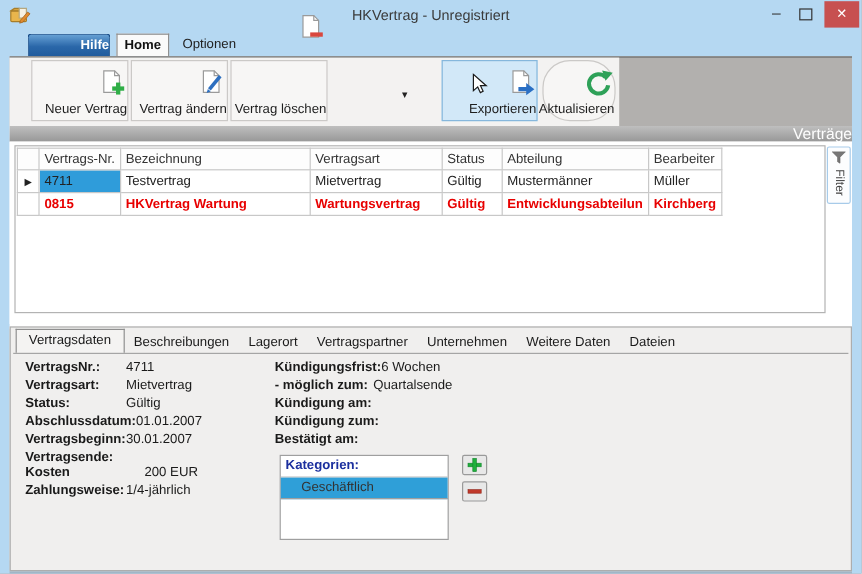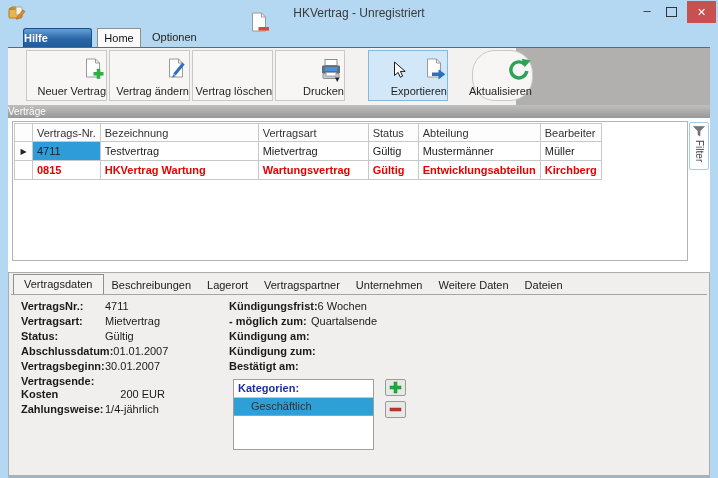--- a/index.html
+++ b/index.html
@@ -15,48 +15,48 @@
   .btn-min{left:636px;top:2px;width:22px;height:20px;text-align:center;line-height:18px;
            color:#333;font-size:13px;cursor:default;}
   .btn-max{left:660px;top:2px;width:22px;height:20px;cursor:default;}
   .btn-max span{position:absolute;left:6px;top:5px;width:9px;height:8px;border:1px solid #333;}
   .btn-close{left:687px;top:1px;width:29px;height:22px;background:#c75050;color:#fff;
              text-align:center;line-height:22px;font-size:11px;cursor:default;}
 
   
   .menutab-hilfe{left:23px;top:28px;width:69px;height:19px;border-radius:3px 3px 0 0;
      background:linear-gradient(#66a0d4,#2a67a9 55%,#1f5b9d);border:1px solid #1c4f8a;border-bottom:none;
-     color:#fff;font-weight:bold;text-align:left;line-height:18px;box-sizing:border-box;}
+     color:#fff;font-weight:bold;text-align:right;line-height:18px;box-sizing:border-box;}
   .menutab-home{left:97px;top:28px;width:44px;height:19px;background:#fafafa;border:1px solid #8f8f8f;
-     border-bottom:none;color:#111;font-weight:normal;text-align:center;line-height:18px;box-sizing:border-box;}
+     border-bottom:none;color:#111;font-weight:bold;text-align:center;line-height:18px;box-sizing:border-box;}
   .menutab-optionen{left:152px;top:31px;color:#222;}
 
   
   .client{left:8px;top:47px;width:702px;height:420px;background:#fff;}
 
   
   .ribbon{left:8px;top:47px;width:702px;height:58px;background:#b2b0ae;border-top:1px solid #686868;box-sizing:border-box;}
   .ribbon-light{position:absolute;left:0;top:0;width:508px;height:57px;background:#f3f2f1;}
   .rbtn{position:absolute;top:2px;height:51px;border:1px solid #cbc9c7;background:#f7f6f5;
         display:flex;flex-direction:column;align-items:flex-end;justify-content:flex-end;
         box-sizing:border-box;padding-bottom:3px;cursor:default;margin-left:16px;}
   .rbtn .ric{height:30px;display:flex;align-items:center;}
   .rbtn .rlabel{font-size:11px;color:#1e1e1e;white-space:nowrap;}
   .rbtn-1{left:2px;width:81px;}
   .rbtn-2{left:85px;width:81px;}
   .rbtn-3{left:168px;width:81px;gap:48px;}
   .rbtn-4{left:251px;width:70px;}
   .rbtn-5{left:344px;width:80px;background:#d2e8f8;border-color:#86b7dc;}
-  .rbtn-6{left:448px;width:61px;border-radius:23px;}
+  .rbtn-6{left:428px;width:61px;border-radius:23px;}
   .ddarrow{position:absolute;left:327px;top:26px;font-size:9px;color:#222;cursor:default;}
   .cursor-ovl{position:absolute;left:24px;top:10px;}
 
   
   .caption{left:8px;top:105px;width:702px;height:13px;background:linear-gradient(#bfbfbf,#989898);
-           color:#fdfdfd;text-align:left;line-height:13px;font-size:10px;}
+           color:#fdfdfd;text-align:right;line-height:13px;font-size:13px;}
 
   
   .content-top{left:8px;top:118px;width:702px;height:152px;background:#fff;}
   .grid-box{position:absolute;left:4px;top:3px;width:676px;height:140px;background:#fff;border:1px solid #b3b3b3;box-sizing:border-box;}
   table.grid{border-collapse:collapse;position:absolute;left:1px;top:1px;font-size:11px;}
   table.grid th,table.grid td{border:1px solid #c8c8c8;padding:0 4px;white-space:nowrap;overflow:hidden;}
   table.grid th{height:17px;background:#fdfdfd;font-weight:normal;text-align:left;color:#333;}
   table.grid td{height:18px;color:#222;}
   td.selcell{background:#2f9cda;color:#fff;}
   tr.redrow td{color:#e80000;font-weight:bold;}
@@ -148,32 +148,20 @@
       <span class="ric">
         <svg width="26" height="26" viewBox="0 0 26 26">
           <path d="M6.5,2 h9 l4,4 v14 h-13 z" fill="#fff" stroke="#9a9a9a"></path>
           <path d="M15.5,2 v4 h4" fill="none" stroke="#9a9a9a"></path>
           <rect x="12.5" y="16" width="10.5" height="3.6" fill="#d9473e"></rect>
         </svg>
       </span>
       <span class="rlabel">Vertrag löschen</span>
     </div>
 
-    <div class="rbtn rbtn-4">
-      <span class="ric">
-        <svg width="26" height="26" viewBox="0 0 26 26">
-          <rect x="7" y="2.5" width="12" height="6" fill="#fff" stroke="#8a8f94"></rect>
-          <rect x="4" y="8.5" width="18" height="8" rx="1" fill="#636a71"></rect>
-          <rect x="6.5" y="10" width="13" height="4" fill="#4a90d9"></rect>
-          <rect x="5" y="16.5" width="16" height="5" rx="1" fill="#c7ccd1" stroke="#8a8f94"></rect>
-          <rect x="8" y="15.5" width="10" height="3.6" fill="#fff" stroke="#9aa0a5"></rect>
-        </svg>
-      </span>
-      <span class="rlabel">Drucken</span>
-    </div>
     <div class="ddarrow">▾</div>
 
     <div class="rbtn rbtn-5">
       <span class="ric">
         <svg width="26" height="26" viewBox="0 0 26 26">
           <path d="M6.5,2 h9 l4,4 v14 h-13 z" fill="#fff" stroke="#9a9a9a"></path>
           <path d="M15.5,2 v4 h4" fill="none" stroke="#9a9a9a"></path>
           <path d="M11,15.6 h6.5 v-3.4 l6.8,5.1 -6.8,5.1 v-3.4 h-6.5 z" fill="#2a6fc4"></path>
         </svg>
       </span>

